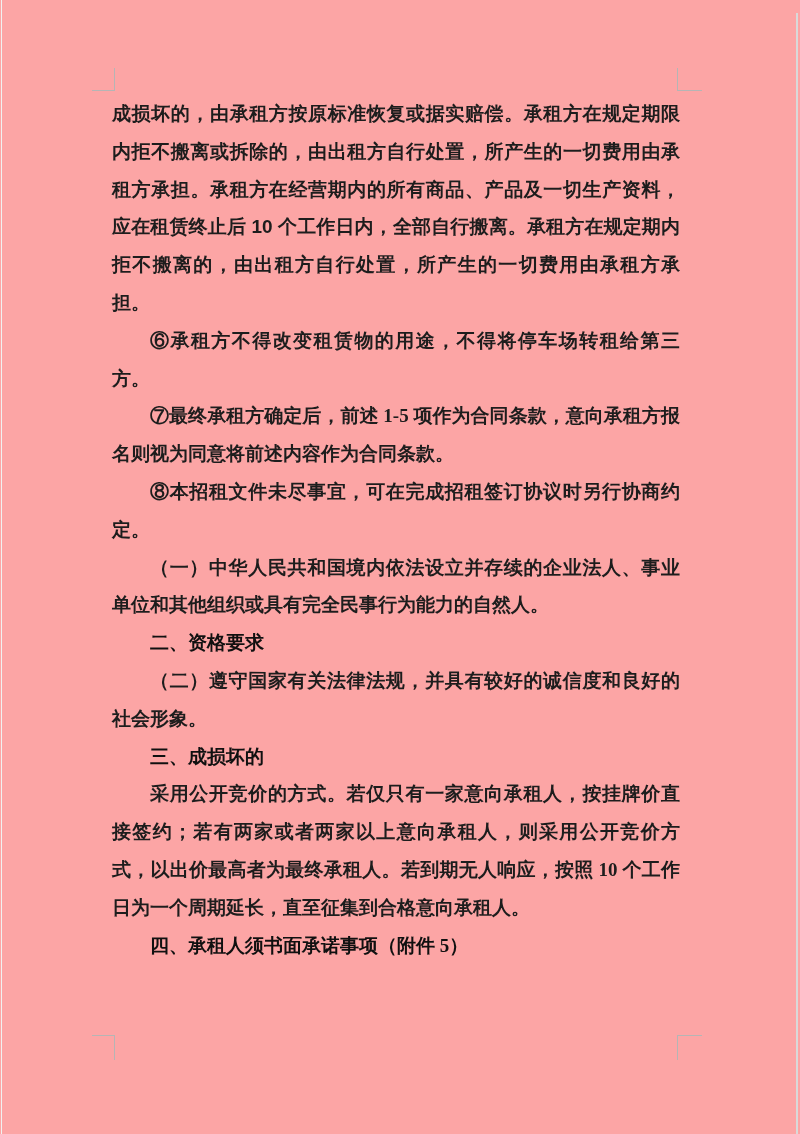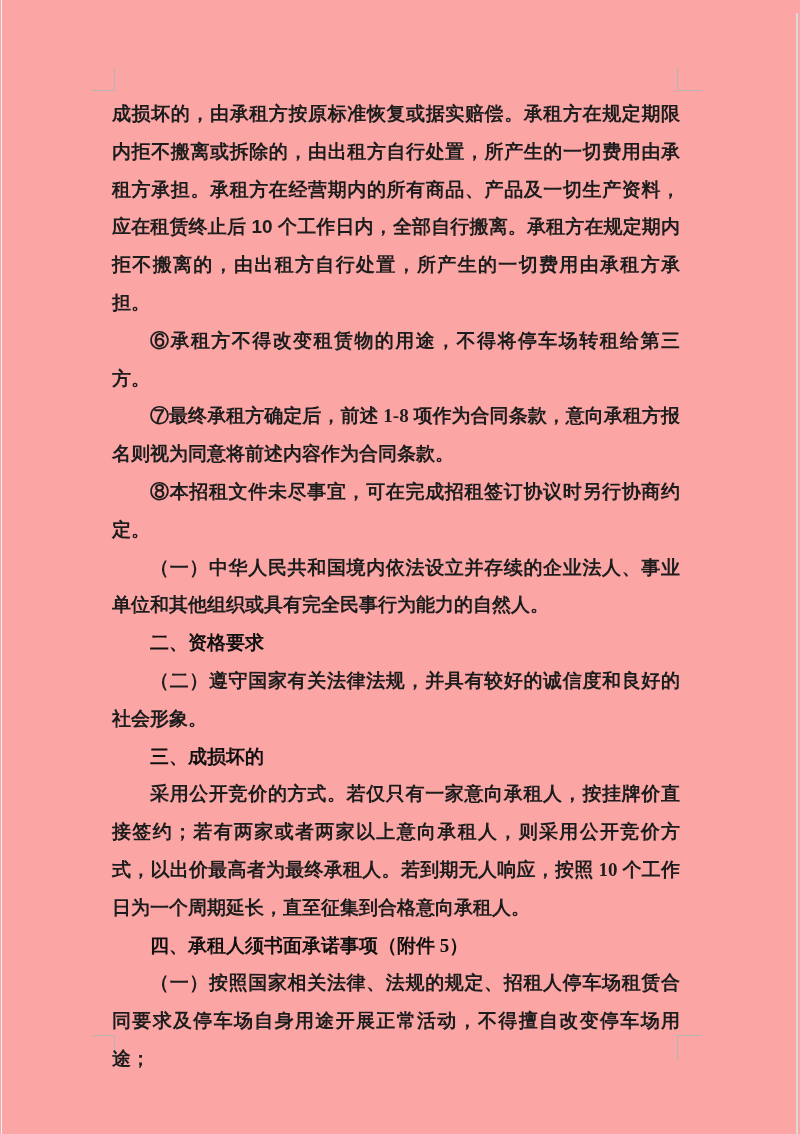--- a/index.html
+++ b/index.html
@@ -71,24 +71,23 @@
 
   <div class="crop crop-tl"></div>
   <div class="crop crop-tr"></div>
   <div class="crop crop-bl"></div>
   <div class="crop crop-br"></div>
 
   <div class="doc-body">
 
   <p class="para">成损坏的，由承租方按原标准恢复或据实赔偿。承租方在规定期限内拒不搬离或拆除的，由出租方自行处置，所产生的一切费用由承租方承担。承租方在经营期内的所有商品、产品及一切生产资料，应在租赁终止后 10 个工作日内，全部自行搬离。承租方在规定期内拒不搬离的，由出租方自行处置，所产生的一切费用由承租方承担。</p>
       <p class="para indent">⑥承租方不得改变租赁物的用途，不得将停车场转租给第三方。</p>
-      <p class="para indent">⑦最终承租方确定后，前述 1-8 项作为合同条款，意向承租方报名则视为同意将前述内容作为合同条款。</p>
+      <p class="para indent">⑦最终承租方确定后，前述 1-5 项作为合同条款，意向承租方报名则视为同意将前述内容作为合同条款。</p>
       <p class="para indent">⑧本招租文件未尽事宜，可在完成招租签订协议时另行协商约定。</p>
       <p class="para indent">（一）中华人民共和国境内依法设立并存续的企业法人、事业单位和其他组织或具有完全民事行为能力的自然人。</p>
       <p class="para indent heading">二、资格要求</p>
       <p class="para indent">（二）遵守国家有关法律法规，并具有较好的诚信度和良好的社会形象。</p>
       <p class="para indent heading">三、成损坏的</p>
       <p class="para indent">采用公开竞价的方式。若仅只有一家意向承租人，按挂牌价直接签约；若有两家或者两家以上意向承租人，则采用公开竞价方式，以出价最高者为最终承租人。若到期无人响应，按照 10 个工作日为一个周期延长，直至征集到合格意向承租人。</p>
       <p class="para indent heading">四、承租人须书面承诺事项（附件 5）</p>
-      <p class="para indent">（一）按照国家相关法律、法规的规定、招租人停车场租赁合同要求及停车场自身用途开展正常活动，不得擅自改变停车场用途；</p>
     </div>
 
 </div>
 
 </body></html>

